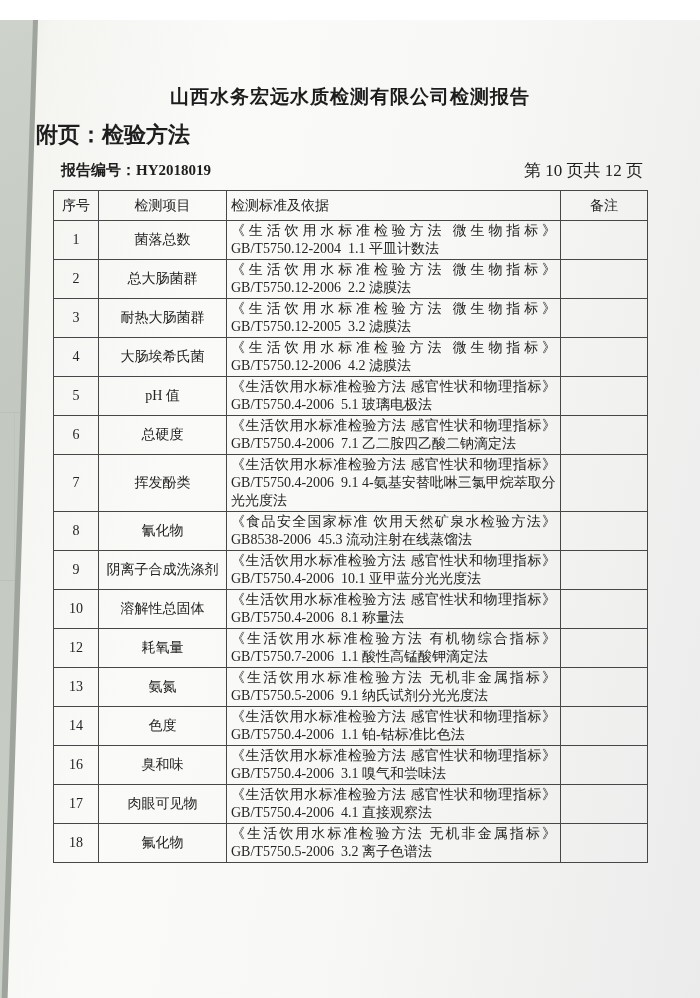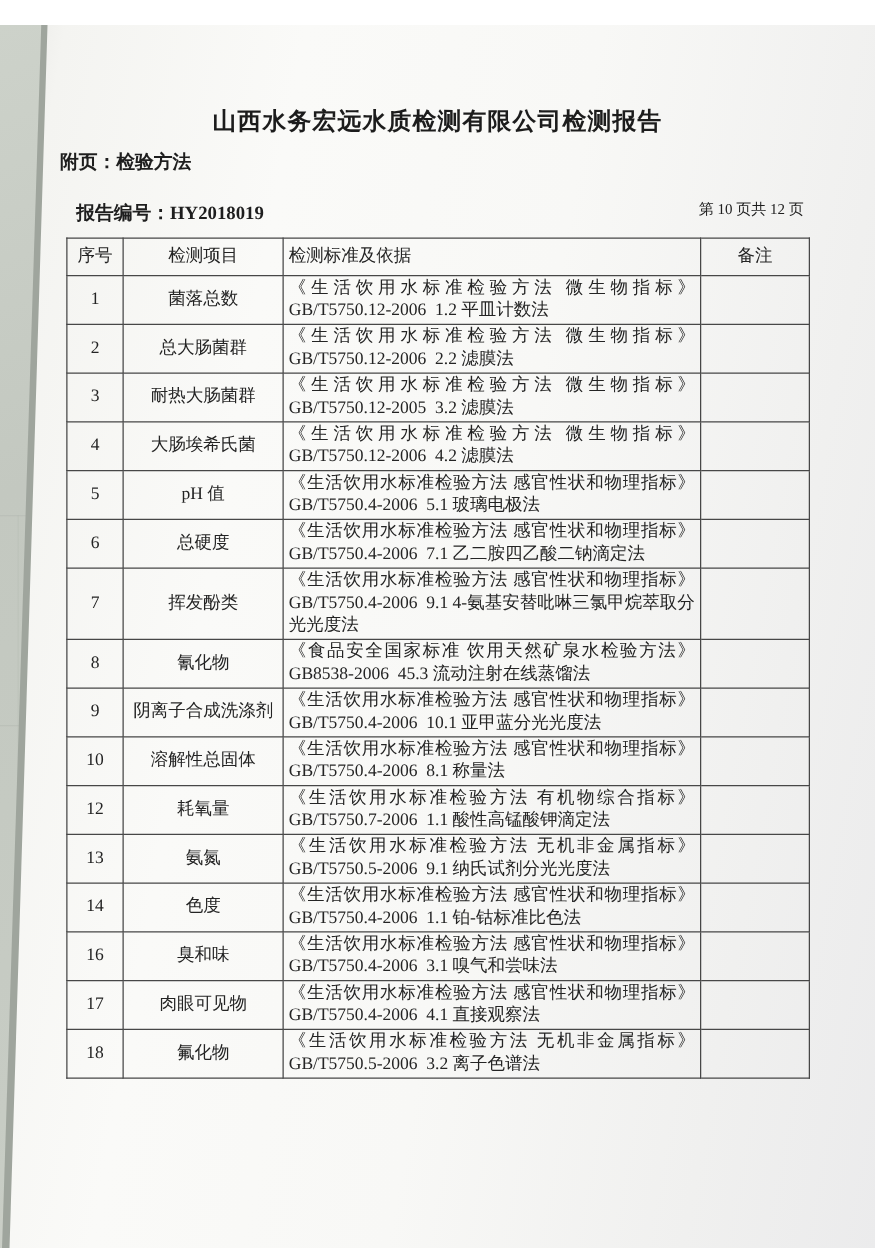--- a/index.html
+++ b/index.html
@@ -31,31 +31,31 @@
       linear-gradient(100deg, #e7e7e4 0%, #f4f4f1 6%, #fafaf8 28%, #f8f8f6 55%, #f0f0ef 82%, #ebebec 100%);
   }
 
   .doc-title {
     position:absolute; left:0; right:0; top:64px;
     text-align:center;
     font-family:"Liberation Sans","DejaVu Sans",sans-serif;
     font-weight:bold; font-size:19px; letter-spacing:1px; color:#1c1c1c;
   }
   .attachment {
-    position:absolute; left:48px; top:100px;
+    position:absolute; left:36px; top:100px;
     font-family:"Liberation Sans","DejaVu Sans",sans-serif;
-    font-weight:bold; font-size:15px; color:#1e1e1e;text-align:right;
+    font-weight:bold; font-size:22px; color:#1e1e1e;text-align:right;
   }
   .report-no {
     position:absolute; left:61px; top:141px;
     font-weight:bold; font-size:15px; color:#1e1e1e;
   }
   .page-indicator {
     position:absolute; right:57px; top:139px;
-    font-size:12px; color:#1e1e1e;
+    font-size:17px; color:#1e1e1e;
   }
 
   table.methods {
     position:absolute; left:53px; top:170px;
     border-collapse:collapse;
     table-layout:fixed;
     width:594px;
     font-size:14px;
     color:#242424;
   }
@@ -107,21 +107,21 @@
         <th class="h-standard">检测标准及依据</th>
         <th class="h-remark">备注</th>
       </tr>
     </thead>
     <tbody>
     <tr>
       <td class="c-index">1</td>
       <td class="c-item">菌落总数</td>
       <td class="c-standard">
         <div class="std-title">《生活饮用水标准检验方法 微生物指标》</div>
-        <div class="std-method">GB/T5750.12-2006  1.2 平皿计数法</div>
+        <div class="std-method">GB/T5750.12-2004  1.1 平皿计数法</div>
       </td>
       <td class="c-remark"></td>
     </tr>
 
     <tr>
       <td class="c-index">2</td>
       <td class="c-item">总大肠菌群</td>
       <td class="c-standard">
         <div class="std-title">《生活饮用水标准检验方法 微生物指标》</div>
         <div class="std-method">GB/T5750.12-2006  2.2 滤膜法</div>

